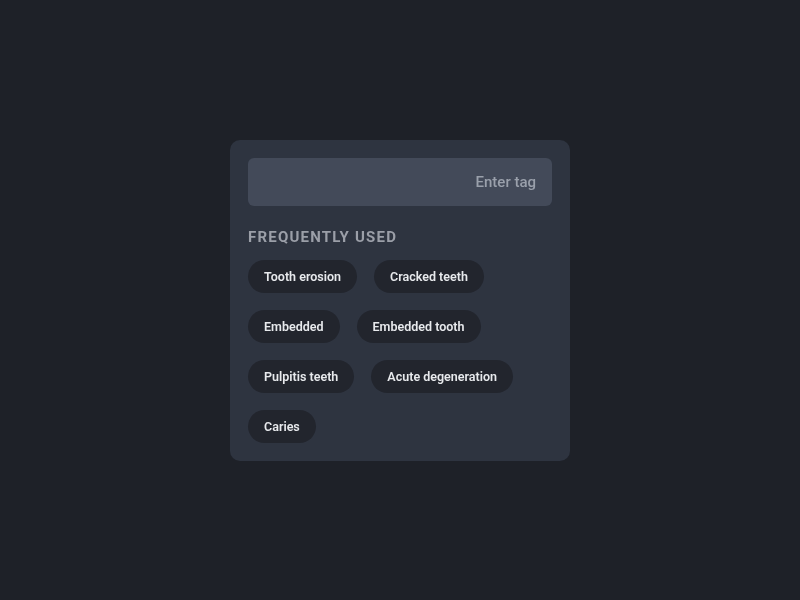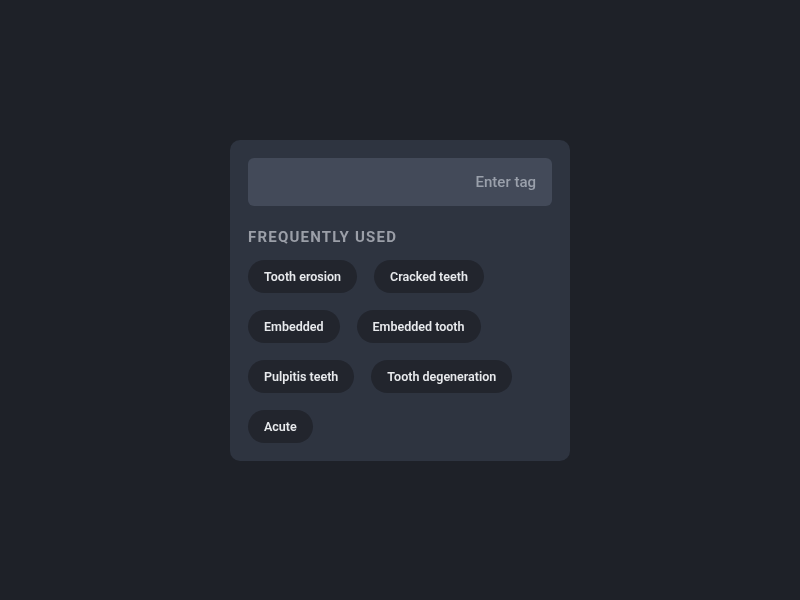--- a/index.html
+++ b/index.html
@@ -71,16 +71,16 @@
 
 <div class="panel">
   <input type="text" class="tag-input" placeholder="Enter tag" style="">
   <div class="section-label">FREQUENTLY USED</div>
   <div class="tags-container">
     <button class="tag-chip">Tooth erosion</button>
     <button class="tag-chip">Cracked teeth</button>
     <button class="tag-chip">Embedded</button>
     <button class="tag-chip">Embedded tooth</button>
     <button class="tag-chip">Pulpitis teeth</button>
-    <button class="tag-chip">Tooth degeneration</button>
-    <button class="tag-chip">Acute</button>
+    <button class="tag-chip">Acute degeneration</button>
+    <button class="tag-chip">Caries</button>
   </div>
 </div>
 
 </body></html>

